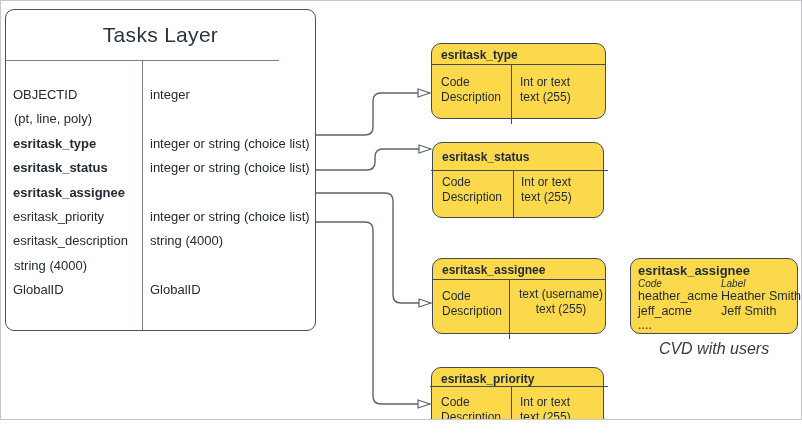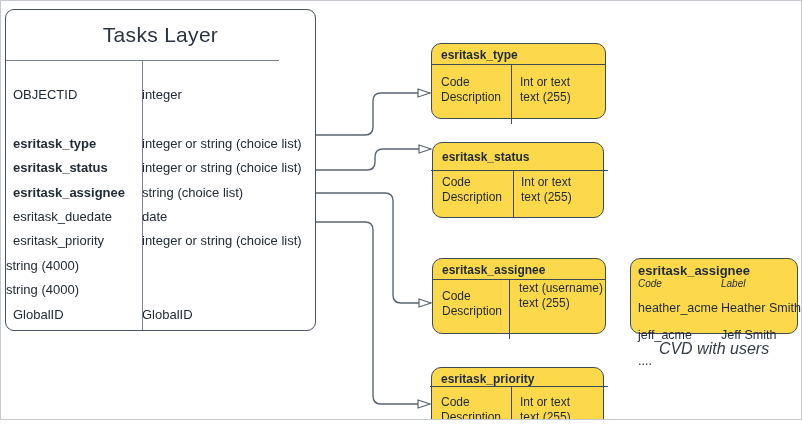--- a/index.html
+++ b/index.html
@@ -24,21 +24,21 @@
     position:absolute;top:50px;left:0;width:273px;height:0;
     border-top:1.5px solid #7a828c;
   }
   .entity-vrule{
     position:absolute;top:50px;left:136px;bottom:0;width:0;
     border-left:1.5px solid #7a828c;
   }
   .entity-rows{position:absolute;top:77px;left:0;right:0;}
   .erow{display:flex;height:24.4px;align-items:flex-start;font-size:13px;}
   .erow .fname{width:136px;box-sizing:border-box;padding-left:7px;white-space:nowrap;}
-  .erow .ftype{flex:1;box-sizing:border-box;white-space:nowrap;}
+  .erow .ftype{flex:1;box-sizing:border-box;padding-left:8px;white-space:nowrap;}
   .erow .fname.bold{font-weight:bold;}
 
   
   .dbox{
     position:absolute;background:#fcd84b;border:1.6px solid #3f4a55;
     border-radius:10px;box-sizing:border-box;color:#1f2a37;
   }
   .dbox .dtitle{
     position:absolute;left:9px;top:4px;right:4px;
     font-size:12px;font-weight:bold;white-space:nowrap;
@@ -53,36 +53,36 @@
   #box-type    .hdiv{top:20px;}  #box-type    .vdiv{left:79px;top:20px;}
   #box-type    .col-l{left:9px; top:31px;} #box-type .col-r{left:88px;top:31px;}
 
   #box-status {left:431px;top:141px;width:172px;height:76px;}
   #box-status  .dtitle{top:7px;}
   #box-status  .hdiv{top:27px;} #box-status .vdiv{left:80px;top:27px;}
   #box-status  .col-l{left:9px; top:32px;} #box-status .col-r{left:88px;top:32px;}
 
   #box-assignee{left:431px;top:257px;width:174px;height:76px;}
   #box-assignee .hdiv{top:20px;} #box-assignee .vdiv{left:76px;top:20px;}
-  #box-assignee .col-l{left:9px;top:30px;} #box-assignee .col-r{left:86px;top:22px;}
+  #box-assignee .col-l{left:9px;top:30px;} #box-assignee .col-r{left:86px;top:28px;text-align:center;}
 
   #box-priority{left:430px;top:366px;width:173px;height:72px;}
   #box-priority .hdiv{top:18px;} #box-priority .vdiv{left:79px;top:18px;}
   #box-priority .col-l{left:9px;top:27px;} #box-priority .col-r{left:88px;top:27px;}
 
   
   #box-cvd{
     position:absolute;left:629px;top:257px;width:168px;height:76px;
     background:#fcd84b;border:1.6px solid #3f4a55;border-radius:10px;
     box-sizing:border-box;color:#1f2a37;padding:4px 7px;
   }
   #box-cvd .cvd-title{font-size:13px;font-weight:bold;white-space:nowrap;}
   .cvd-grid{display:grid;grid-template-columns:81px auto;column-gap:2px;}
   .cvd-colhead{font-size:10px;font-style:italic;}
-  .cvd-cell{font-size:12.5px;white-space:nowrap;line-height:14.5px;margin-top:12px;}
+  .cvd-cell{font-size:12.5px;white-space:nowrap;line-height:14.5px;}
   #cvd-caption{
     position:absolute;left:629px;top:339px;width:168px;text-align:center;
     font-size:16px;font-style:italic;color:#333b44;
   }
 </style>
 </head>
 <body>
 
 <div id="canvas">
 
@@ -103,42 +103,39 @@
   <div class="entity">
     <div class="entity-title">Tasks Layer</div>
     <div class="entity-title-rule"></div>
     <div class="entity-vrule"></div>
     <div class="entity-rows">
       <div class="erow">
         <span class="fname">OBJECTID</span>
         <span class="ftype">integer</span>
       </div>
       <div class="erow">
+        <span class="ftype">(pt, line, poly)</span>
       </div>
       <div class="erow">
         <span class="fname bold">esritask_type</span>
         <span class="ftype">integer or string (choice list)</span>
       </div>
       <div class="erow">
         <span class="fname bold">esritask_status</span>
         <span class="ftype">integer or string (choice list)</span>
       </div>
       <div class="erow">
         <span class="fname bold">esritask_assignee</span>
-        <span class="ftype">string (choice list)</span>
-      </div>
-      <div class="erow">
-        <span class="fname">esritask_duedate</span>
-        <span class="ftype">date</span>
       </div>
       <div class="erow">
         <span class="fname">esritask_priority</span>
         <span class="ftype">integer or string (choice list)</span>
       </div>
       <div class="erow">
+        <span class="fname">esritask_description</span>
         <span class="ftype">string (4000)</span>
       </div>
       <div class="erow">
         <span class="ftype">string (4000)</span>
       </div>
       <div class="erow">
         <span class="fname">GlobalID</span>
         <span class="ftype">GlobalID</span>
       </div>
     </div>

